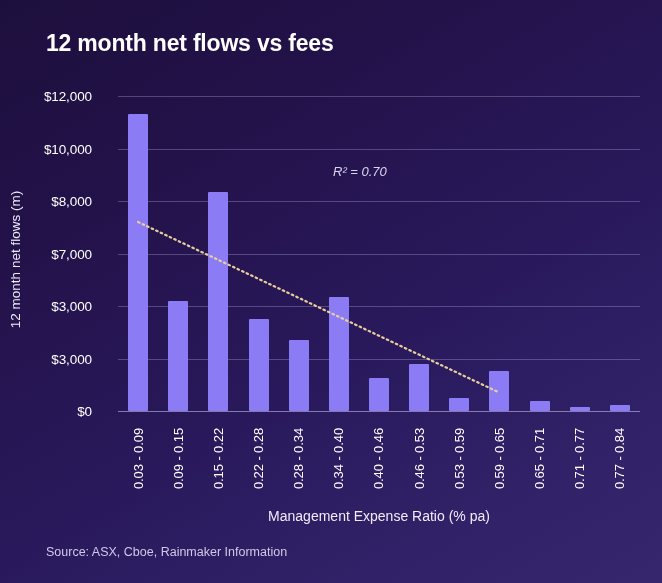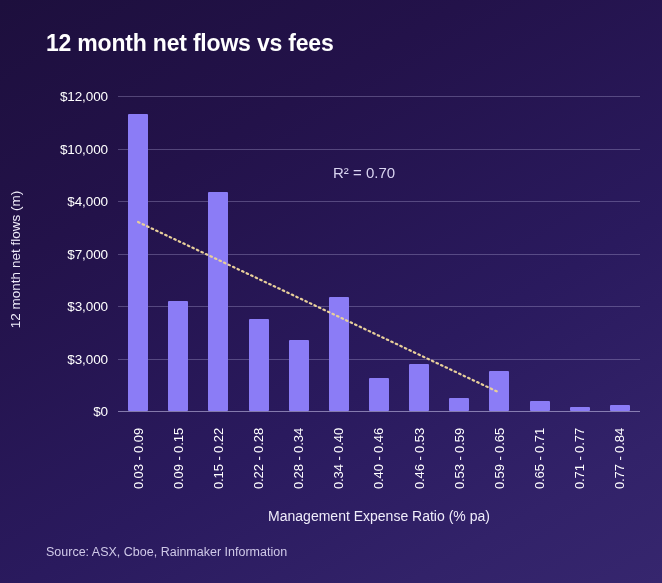--- a/index.html
+++ b/index.html
@@ -65,21 +65,21 @@
   }
   #y-tick-labels {
     position: absolute;
     left: 0;
     top: 96px;
     width: 108px;
     height: 315px;
   }
   #y-tick-labels .ytick {
     position: absolute;
-    right: 0;
+    right: 16px;
     transform: translateY(-50%);
     text-align: right;
     font-size: 13.5px;
     letter-spacing: -0.1px;
     margin-left: 28px;
   }
 
   
   #y-axis-title {
     position: absolute;
@@ -121,23 +121,24 @@
     height: 315px;
     overflow: visible;
     pointer-events: none;
   }
 
   
   #r2-label {
     position: absolute;
     left: 333px;
     top: 164px;
-    font-size: 15px;
+    font-size: 13px;
     color: #d9d4f0;
     white-space: nowrap;
+    font-style: italic;
   }
 
   
   #x-tick-labels {
     position: absolute;
     left: 118px;
     top: 415px;
     width: 522px;
     height: 88px;
   }
@@ -184,21 +185,21 @@
 
 <div id="chart-card">
 
   <div id="chart-title">12 month net flows vs fees</div>
 
   <div id="y-tick-labels">
       <div class="ytick" style="top: 315px;">$0</div>
       <div class="ytick" style="top: 262.5px;">$3,000</div>
       <div class="ytick" style="top: 210px;">$3,000</div>
       <div class="ytick" style="top: 157.5px;">$7,000</div>
-      <div class="ytick" style="top: 105px;">$4,000</div>
+      <div class="ytick" style="top: 105px;">$8,000</div>
       <div class="ytick" style="top: 52.5px;">$10,000</div>
       <div class="ytick" style="top: 0px;">$12,000</div>
     </div>
 
   <div id="y-axis-title">12 month net flows (m)</div>
 
   <div id="plot-area">
     <div id="grid-layer">
         <div class="gridline baseline" style="top: 315px;"></div>
         <div class="gridline" style="top: 262.5px;"></div>

